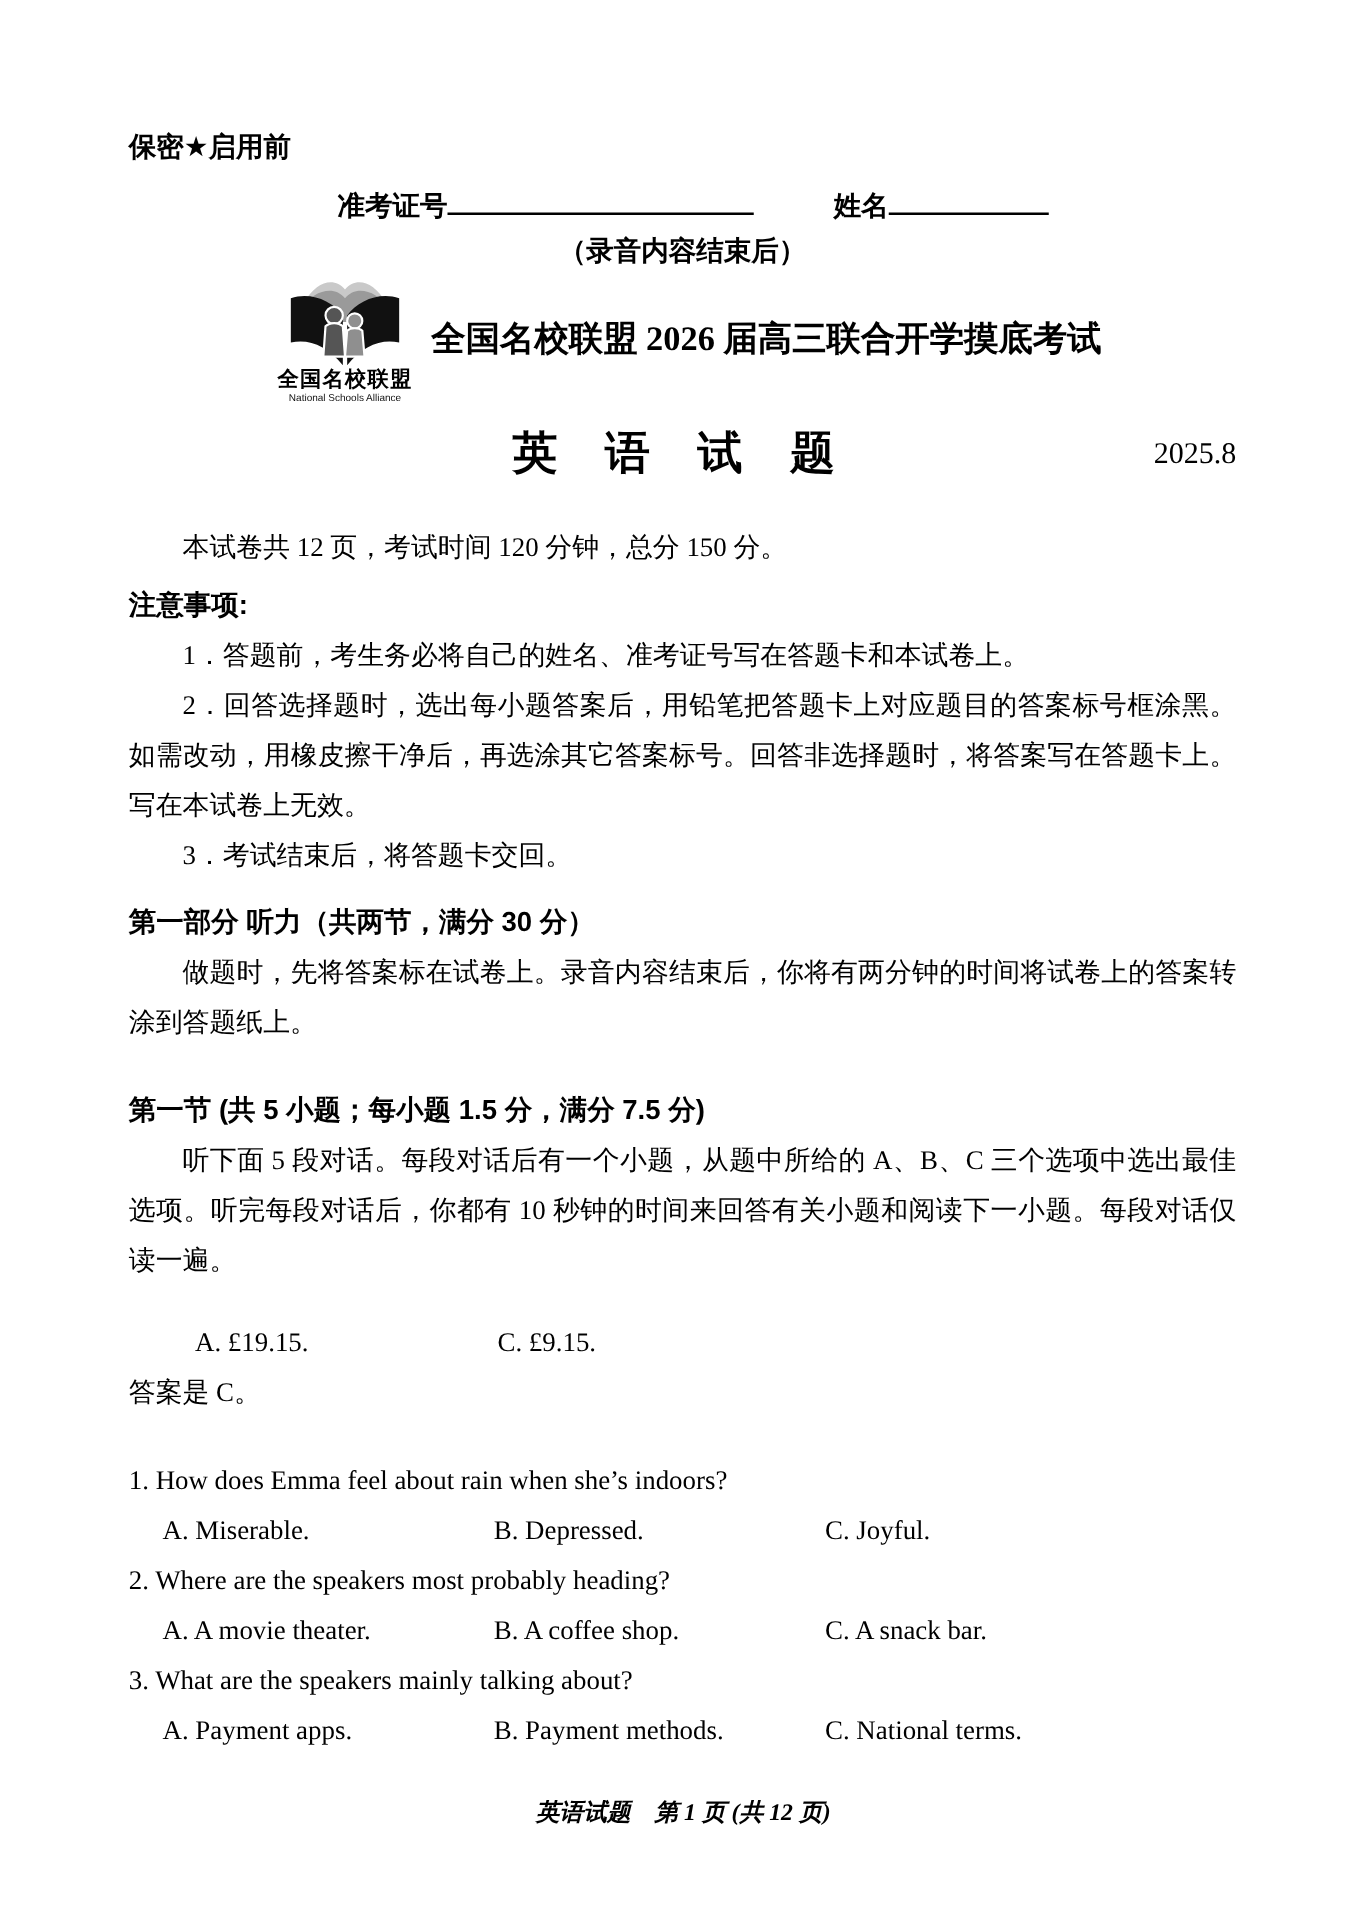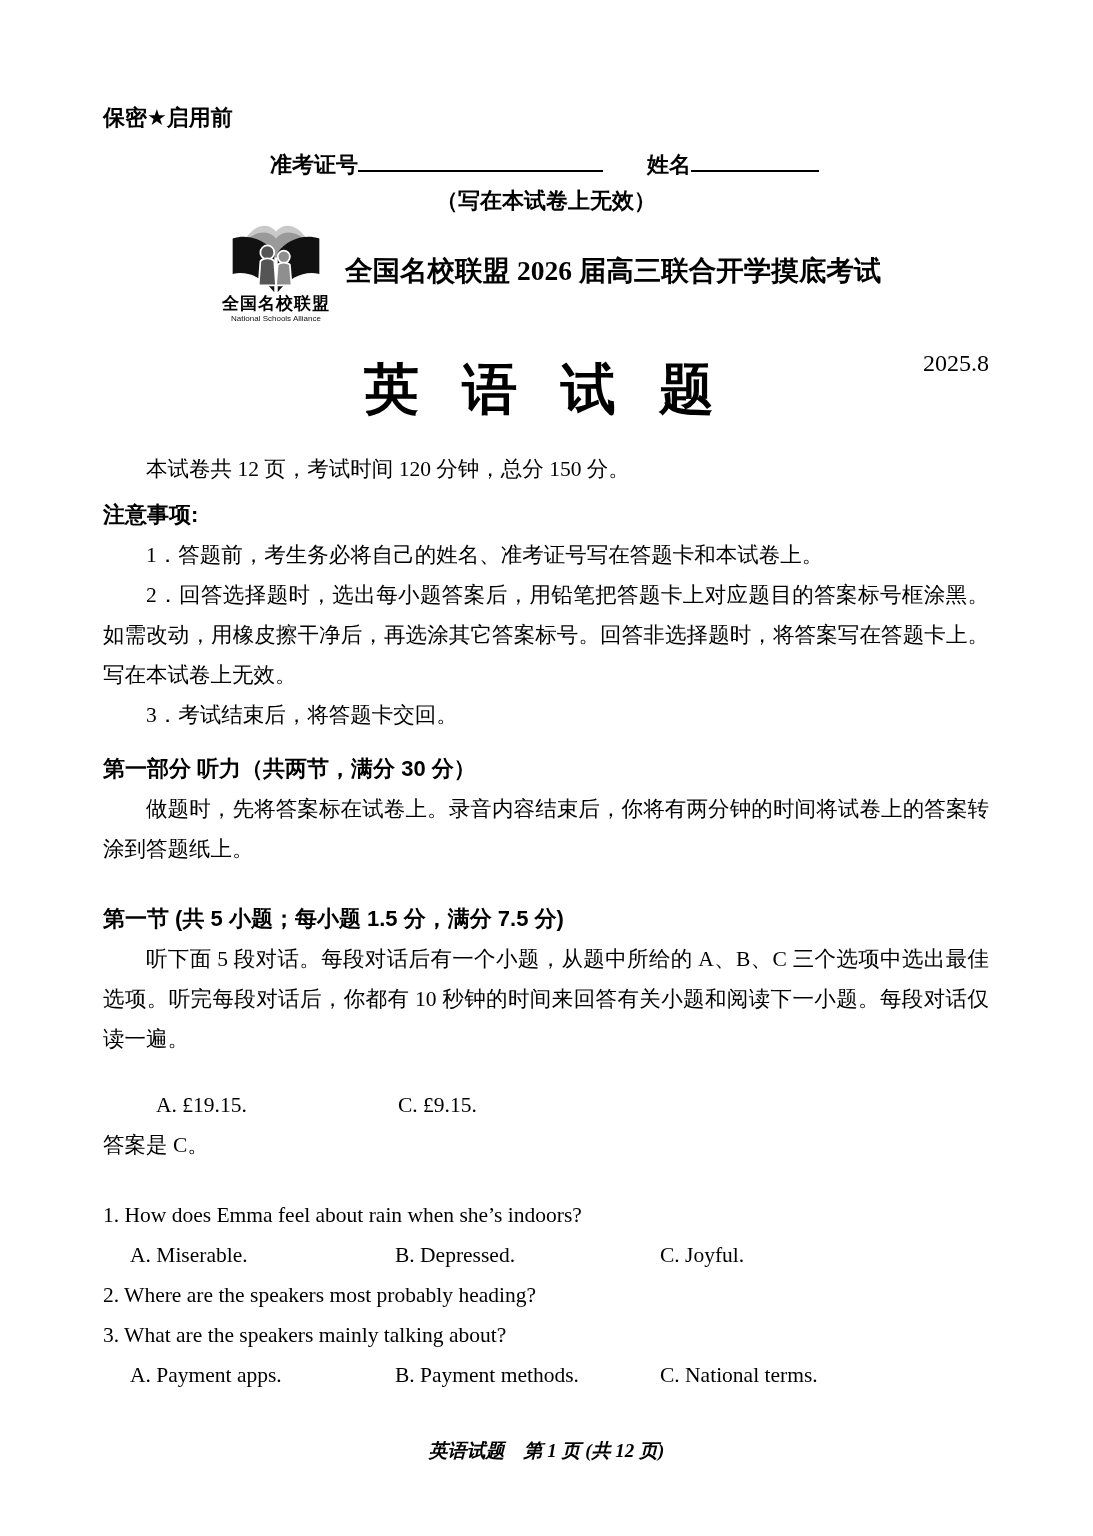--- a/index.html
+++ b/index.html
@@ -24,40 +24,39 @@
   .fields-row {
     margin-top: 14px;
     margin-left: 167px;
     line-height: 34px;
     font-size: 22px;
     white-space: nowrap;
   }
   .blank { display: inline-block; border-bottom: 2.5px solid #000; height: 24px; vertical-align: baseline; }
   .blank-long { width: 245px; }
   .blank-short { width: 128px; }
-  .name-field { margin-left: 44px; text-align: right; }
+  .name-field { margin-left: 64px; text-align: right; }
 
   .invalid-note { margin-top: 4px; text-align: center; font-size: 22px; line-height: 30px; }
 
   .masthead { display: flex; align-items: flex-start; margin-left: 112px; height: 118px; }
   .logo-block { width: 122px; text-align: center; flex: 0 0 auto; }
   .logo-block svg { display: block; margin: 0 auto; }
   .logo-cn { font-family: "Liberation Sans", "DejaVu Sans", sans-serif; font-weight: bold; font-size: 17px; line-height: 19px; letter-spacing: 1px; }
   .logo-en { font-family: "Liberation Sans", "DejaVu Sans", sans-serif; font-weight: normal; font-size: 8px; line-height: 11px; color: #111; }
   .exam-title { font-size: 27.5px; font-weight: bold; line-height: 34px; margin-top: 38px; margin-left: 8px; white-space: nowrap; }
 
   .paper-title-row { position: relative; text-align: center; }
   .paper-title {
     display: inline-block;
     font-family: "Liberation Sans", "DejaVu Sans", sans-serif;
     font-weight: bold;
-    font-size: 55px;
+    font-size: 36px;
     line-height: 56px;
     letter-spacing: 14px;
-    margin-top: 27px;
   }
   .paper-date { position: absolute; right: 0; top: 14px; font-size: 24px; line-height: 30px; font-weight: normal; }
 
   .para { text-indent: 2em; text-align: justify; }
   .intro-para { margin-top: 28px; }
   .notice-heading { font-size: 22px; margin-top: 6px; }
   .sec-heading { font-size: 22px; margin-top: 14px; }
   .sec1-heading { margin-top: 30px; }
   .example-block { margin-top: 26px; }
   .questions-block { margin-top: 30px; }
@@ -81,21 +80,21 @@
 <body>
 
 <div class="page">
 
   <div class="secrecy heiti">保密★启用前</div>
 
   <div class="fields-row heiti">
     <span><span>准考证号</span><span class="blank blank-long"></span></span><span class="name-field"><span>姓名</span><span class="blank blank-short"></span></span>
   </div>
 
-  <div class="invalid-note heiti">（写在本试卷上无效）</div>
+  <div class="invalid-note heiti">（录音内容结束后）</div>
 
   <div class="masthead">
     <div class="logo-block">
       <svg width="104" height="78" viewBox="0 0 120 90" xmlns="http://www.w3.org/2000/svg">
         <path d="M22,30 C34,10 50,6 60,18 C70,6 86,10 98,30 L92,40 L28,40 Z" fill="#c9c9c9"></path>
         <path d="M18,36 C32,18 50,14 60,26 C70,14 88,18 102,36 L96,48 L24,48 Z" fill="#9a9a9a"></path>
         <path d="M58,88 C44,70 26,63 10,67 L10,26 C28,20 48,28 58,42 Z" fill="#111111"></path>
         <path d="M62,88 C76,70 94,63 110,67 L110,26 C92,20 72,28 62,42 Z" fill="#111111"></path>
         <circle cx="50" cy="42" r="8" fill="#555555" stroke="#ffffff" stroke-width="2"></circle>
         <path d="M42,52 C46,48 54,48 58,52 L60,80 L40,80 Z" fill="#555555" stroke="#ffffff" stroke-width="2"></path>
@@ -138,20 +137,25 @@
     <div>
       <div>1. How does Emma feel about rain when she’s indoors?</div>
       <div class="opts">
         <span class="opt">A. Miserable.</span>
         <span class="opt">B. Depressed.</span>
         <span class="opt">C. Joyful.</span>
       </div>
     </div>
     <div>
       <div>2. Where are the speakers most probably heading?</div>
+      <div class="opts">
+        <span class="opt">A. A movie theater.</span>
+        <span class="opt">B. A coffee shop.</span>
+        <span class="opt">C. A snack bar.</span>
+      </div>
     </div>
     <div>
       <div>3. What are the speakers mainly talking about?</div>
       <div class="opts">
         <span class="opt">A. Payment apps.</span>
         <span class="opt">B. Payment methods.</span>
         <span class="opt">C. National terms.</span>
       </div>
     </div>
   </div>

